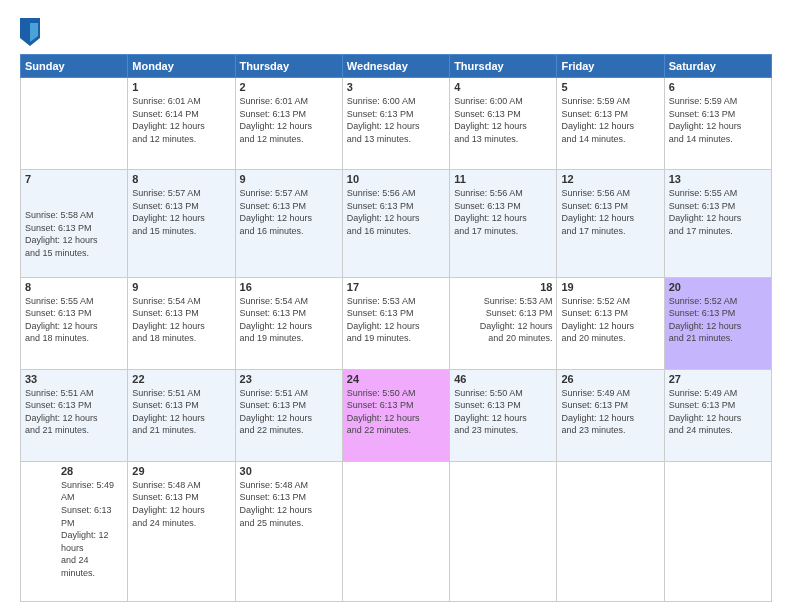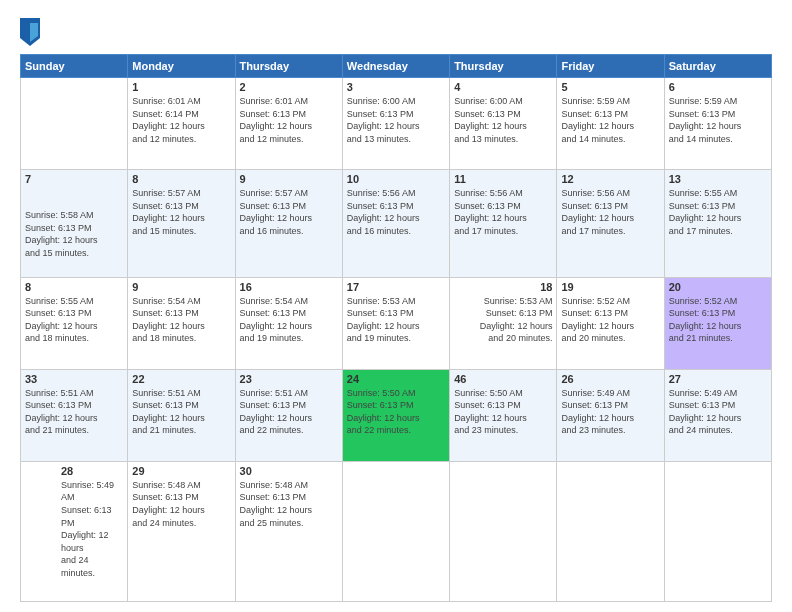--- a/index.html
+++ b/index.html
@@ -292,21 +292,21 @@
 Daylight: 12 hours
 and 21 minutes.</div>
           </td>
           <td style="background: rgb(238, 244, 251);">
             <span class="day-num">23</span>
             <div class="day-info" style="white-space: pre-line;">Sunrise: 5:51 AM
 Sunset: 6:13 PM
 Daylight: 12 hours
 and 22 minutes.</div>
           </td>
-          <td style="background: #22c55e;">
+          <td style="background: #f0abfc;">
             <span class="day-num">24</span>
             <div class="day-info" style="white-space: pre-line;">Sunrise: 5:50 AM
 Sunset: 6:13 PM
 Daylight: 12 hours
 and 22 minutes.</div>
           </td>
           <td style="background: rgb(238, 244, 251);">
             <span class="day-num">46</span>
             <div class="day-info" style="white-space: pre-line;">Sunrise: 5:50 AM
 Sunset: 6:13 PM

